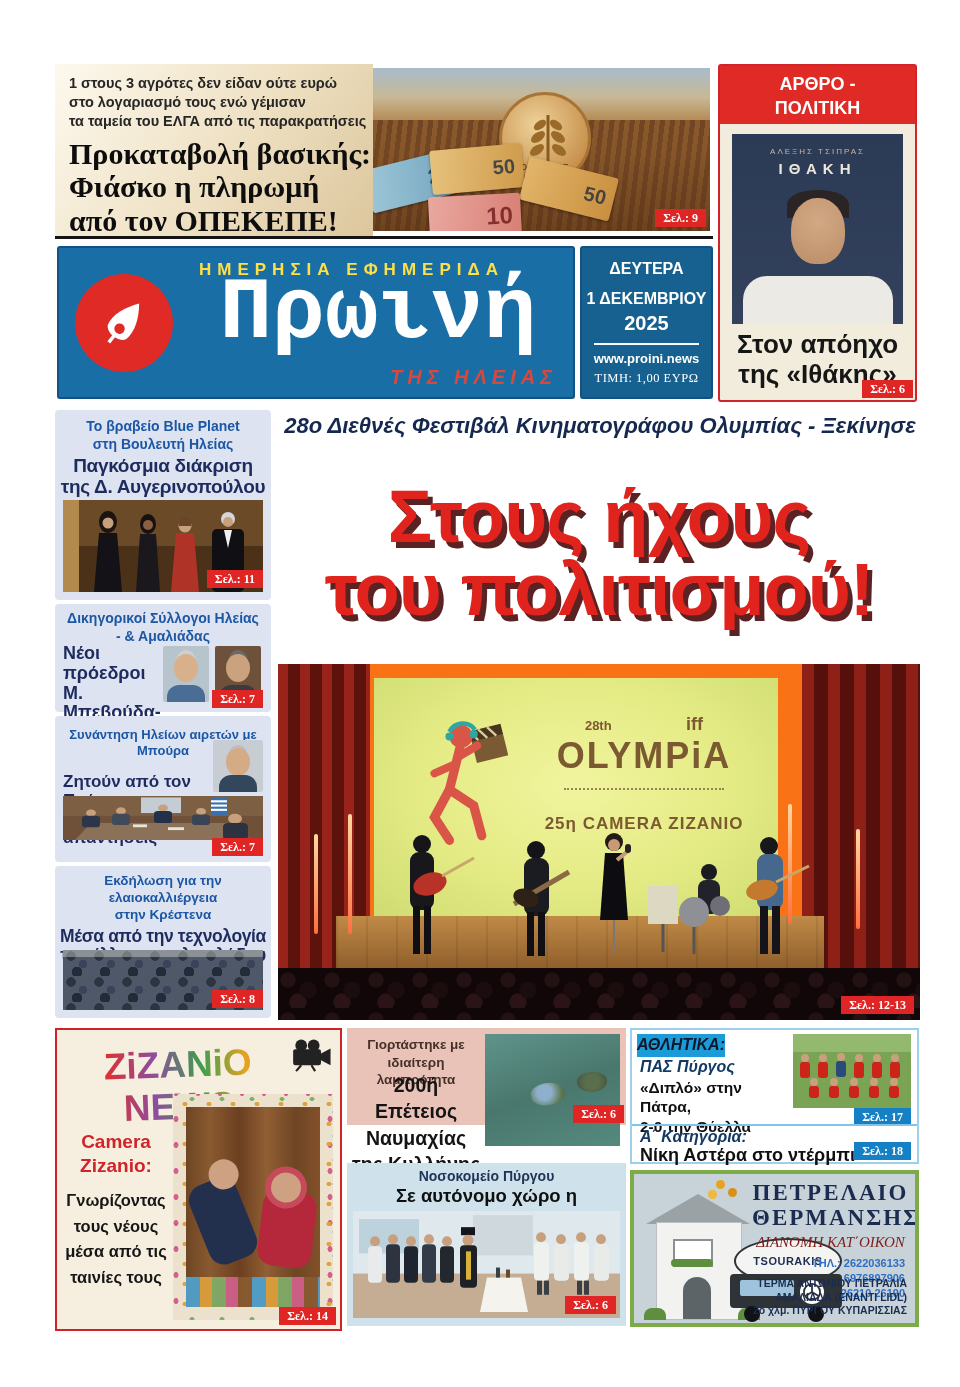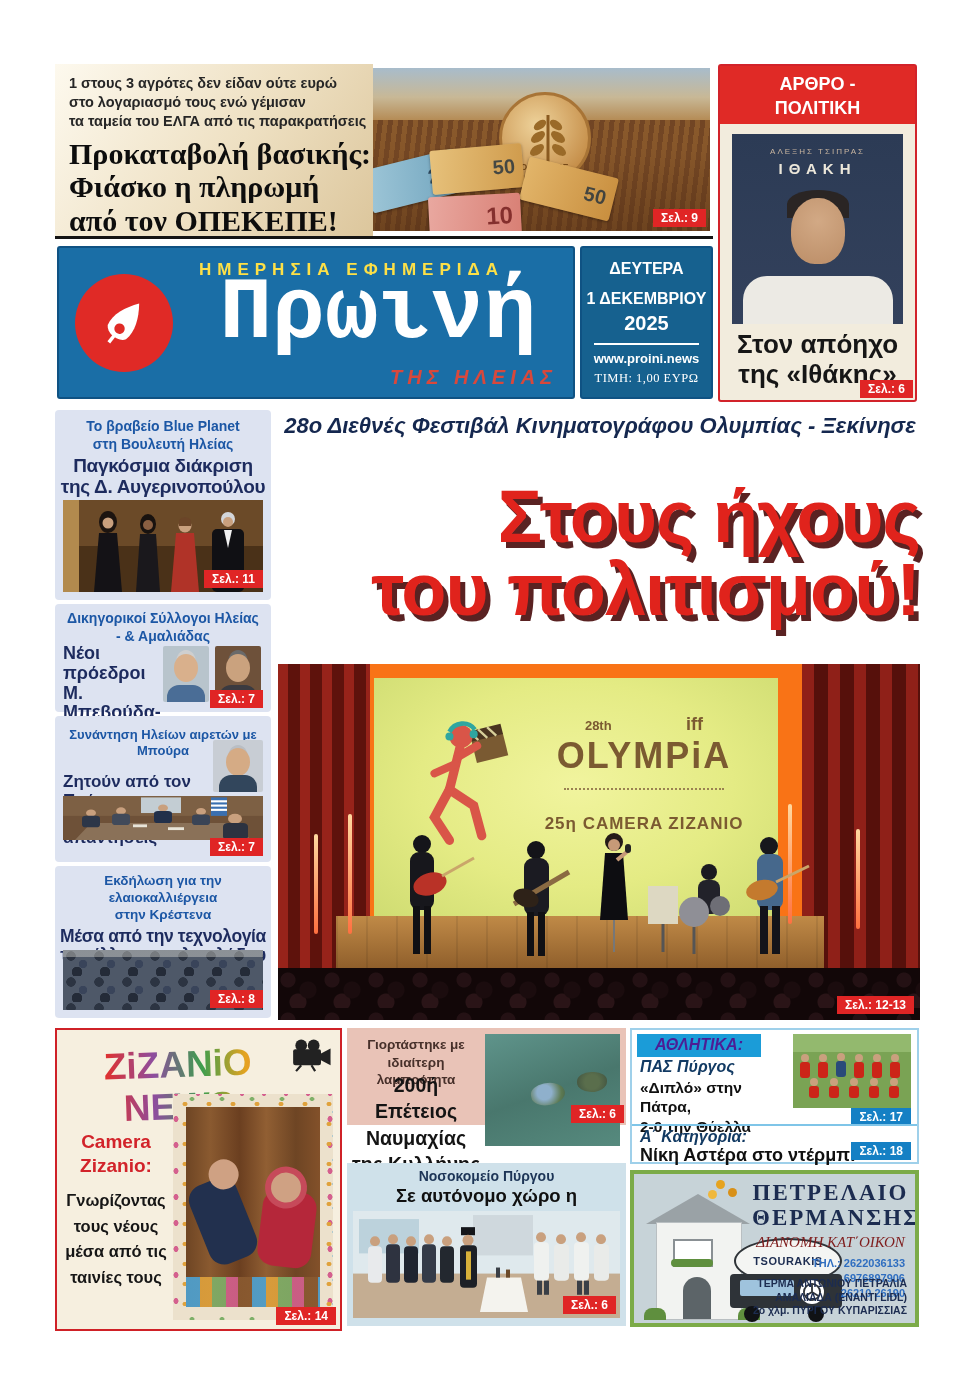--- a/index.html
+++ b/index.html
@@ -1,18 +1,18 @@
 <!DOCTYPE html>
 <html><head>
 <meta charset="utf-8">
 <style>
   html,body{margin:0;padding:0;background:#fff;}
   .page{position:relative;width:960px;height:1387px;background:#ffffff;font-family:"Liberation Sans",sans-serif;overflow:hidden;}
   .abs{position:absolute;}
-  .badge{position:absolute;color:#fff;font-weight:bold;font-size:12px;line-height:1;padding:3px 8px;white-space:nowrap;}
+  .badge{position:absolute;color:#fff;font-weight:bold;font-size:12px;line-height:1;padding:3px 8px;white-space:nowrap;font-family:Liberation Serif, serif;}
   .badge.red{background:#e02525;}
   .badge.blue{background:#1580c4;}
   .ctr{text-align:center;}
 
   
   .topleft{left:55px;top:64px;width:318px;height:172px;background:linear-gradient(125deg,#fdf9ee 0%,#eee0c2 55%,#dcc69c 100%);padding:10px 0 0 14px;box-sizing:border-box;}
   .topleft .k{font-weight:bold;font-size:14.5px;color:#262626;line-height:1.3;}
   .topleft .h{font-family:"Liberation Serif",serif;font-weight:bold;font-size:30px;color:#0d0d0d;line-height:1.12;}
 
   
@@ -52,21 +52,21 @@
   .sbox{left:55px;width:216px;background:#dde3f1;border-radius:4px;box-sizing:border-box;}
   .sb-k{font-weight:bold;text-align:center;color:#1c57a5;line-height:1.25;}
   .sb-h{font-weight:bold;text-align:center;color:#1d2b5e;line-height:1.1;}
   .portrait{position:relative;width:46px;height:56px;overflow:hidden;border-radius:2px;}
   .portrait .p-head{position:absolute;left:50%;transform:translateX(-50%);top:8px;width:24px;height:28px;border-radius:50%;}
   .portrait .p-body{position:absolute;left:50%;transform:translateX(-50%);bottom:0;width:38px;height:17px;border-radius:12px 12px 0 0;}
   .crowdphoto{background-color:#4e5868;background-image:linear-gradient(180deg,rgba(232,230,220,.4) 0 7px,rgba(0,0,0,0) 7px),radial-gradient(circle at 8px 6px,#2c3442 4.5px,transparent 5px),radial-gradient(circle at 20px 14px,#39445a 4px,transparent 4.5px),radial-gradient(circle at 14px 22px,#242b38 5px,transparent 5.5px);background-size:100% 100%,28px 26px,28px 26px,28px 26px;}
 
   
   .mkick{left:282px;top:410px;width:636px;text-align:center;font-weight:bold;font-style:italic;font-size:22px;color:#15284f;line-height:1.45;}
-  .mhead{left:278px;top:480px;width:642px;text-align:right;color:#e0231c;font-weight:bold;font-size:74px;line-height:.99;letter-spacing:-1px;text-shadow:5px 6px 0 rgba(72,10,10,.9);}
+  .mhead{left:278px;top:480px;width:642px;text-align:center;color:#e0231c;font-weight:bold;font-size:74px;line-height:.99;letter-spacing:-1px;text-shadow:5px 6px 0 rgba(72,10,10,.9);}
   .mphoto{left:278px;top:664px;width:642px;height:356px;background:#f97316;overflow:hidden;}
   .curtainL{position:absolute;left:0;top:0;width:92px;height:100%;background:repeating-linear-gradient(90deg,#97231a 0 10px,#5e120c 10px 22px);}
   .curtainR{position:absolute;right:0;top:0;width:118px;height:100%;background:repeating-linear-gradient(90deg,#8f2018 0 12px,#56100b 12px 26px);}
   .screen{position:absolute;left:96px;top:14px;width:404px;height:238px;background:radial-gradient(ellipse at 50% 45%,#f1f49e 0%,#e4eb84 55%,#cfdc72 100%);}
   .scr-iff{font-weight:bold;font-size:18px;color:#7b5a31;}
   .scr-oly{font-weight:bold;font-size:36px;letter-spacing:2px;color:#7b5a31;}
   .scr-sub{font-weight:bold;font-size:17px;letter-spacing:1px;color:#7b5a31;}
   .floor{position:absolute;left:58px;right:96px;top:252px;height:58px;background:linear-gradient(180deg,#c08a47,#8a5a28),repeating-linear-gradient(90deg,rgba(0,0,0,.08) 0 2px,transparent 2px 30px);background-blend-mode:multiply;}
   .audience{position:absolute;left:0;right:0;bottom:0;height:52px;background-color:#120708;background-image:radial-gradient(circle at 10px 12px,#241114 7px,transparent 8px),radial-gradient(circle at 30px 22px,#1b0c0e 8px,transparent 9px),radial-gradient(circle at 20px 34px,#2a1417 8px,transparent 9px);background-size:44px 40px;}
   .lightbar{position:absolute;width:4px;height:120px;background:linear-gradient(180deg,#ffd9a0,#ff7040);border-radius:2px;}
@@ -90,21 +90,21 @@
   .ky-photo{position:absolute;left:138px;top:6px;width:135px;height:112px;background:linear-gradient(160deg,#5f948b,#49776d 50%,#568a7e);overflow:hidden;}
   .wreath1{position:absolute;left:34%;top:44%;width:34px;height:22px;background:radial-gradient(circle at 40% 40%,#8fb0cc 30%,#5d7a52 70%,#44604a 100%);border-radius:45% 55% 50% 50%;transform:rotate(-10deg);}
   .wreath2{position:absolute;right:10%;top:34%;width:30px;height:20px;background:radial-gradient(circle at 50% 50%,#5a6e4c 40%,#3f5240 100%);border-radius:50% 45% 55% 50%;}
 
   .hospital{left:347px;top:1163px;width:279px;height:163px;background:#cfe1ea;box-sizing:border-box;}
   .ho-k{position:absolute;left:0;right:0;top:5px;text-align:center;font-weight:bold;font-size:14px;color:#1d3557;}
   .ho-h{position:absolute;left:0;right:0;top:22px;text-align:center;font-weight:bold;font-size:18.5px;color:#101010;}
   .ho-photo{position:absolute;left:6px;right:6px;top:48px;bottom:8px;overflow:hidden;}
 
   .sports{left:630px;top:1028px;width:289px;height:136px;background:#fff;border:2px solid #9fd0ea;box-sizing:border-box;}
-  .sp-label{position:absolute;left:5px;top:4px;background:#1b9cd8;color:#4c1d95;font-weight:bold;font-style:italic;font-size:16px;padding:2px 18px 3px;}
+  .sp-label{position:absolute;left:5px;top:4px;background:#1b9cd8;color:#0f172a;font-weight:bold;font-style:italic;font-size:16px;padding:2px 0 3px;}
   .sp-k{font-weight:bold;font-style:italic;font-size:16px;color:#123a63;}
   .sp-h{font-weight:bold;font-size:15.5px;color:#101010;line-height:1.25;}
   .sp-photo{position:absolute;right:6px;top:4px;width:118px;height:74px;overflow:hidden;}
   .sp-div{position:absolute;left:0;right:0;top:94px;height:2px;background:#7fc5e8;}
 
   .fuelad{left:630px;top:1170px;width:289px;height:157px;background:#c7d3d8;border:4px solid #7cab48;box-sizing:border-box;overflow:hidden;}
   .house{position:absolute;left:4px;top:6px;width:122px;height:140px;}
   .roof{position:absolute;left:8px;top:14px;width:0;height:0;border-left:52px solid transparent;border-right:52px solid transparent;border-bottom:30px solid #9aa2a6;}
   .hbody{position:absolute;left:18px;top:42px;width:84px;height:96px;background:#f2f3f1;border:1px solid #b9bfc2;}
   .hwin{position:absolute;left:16px;top:16px;width:36px;height:24px;background:#fff;border:2px solid #8a9094;}

